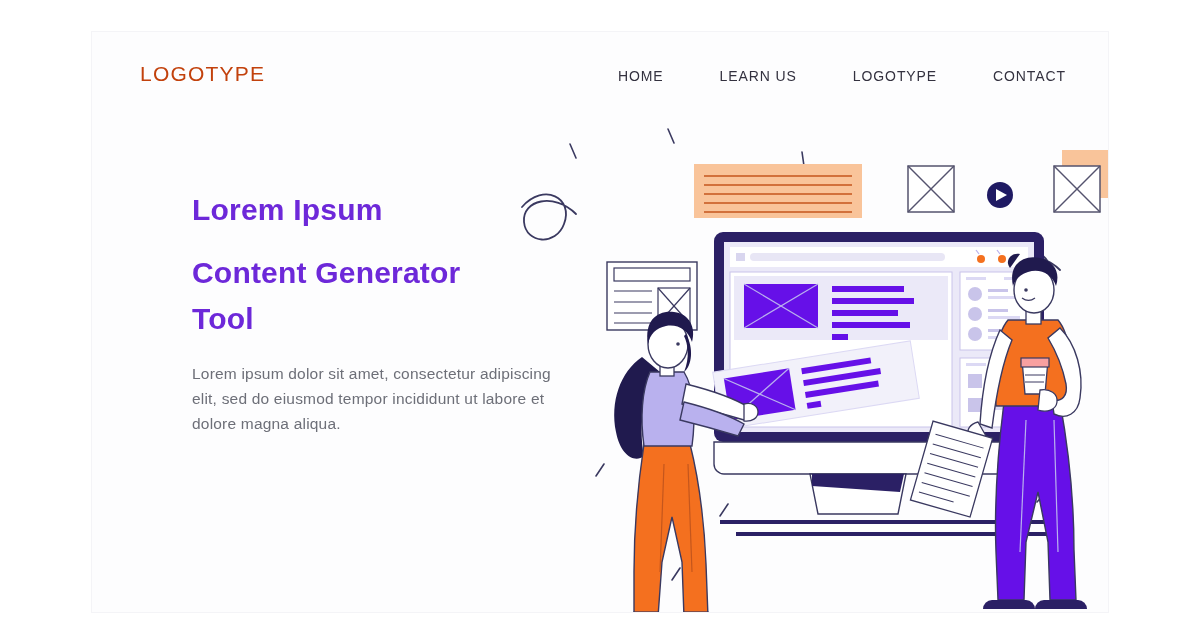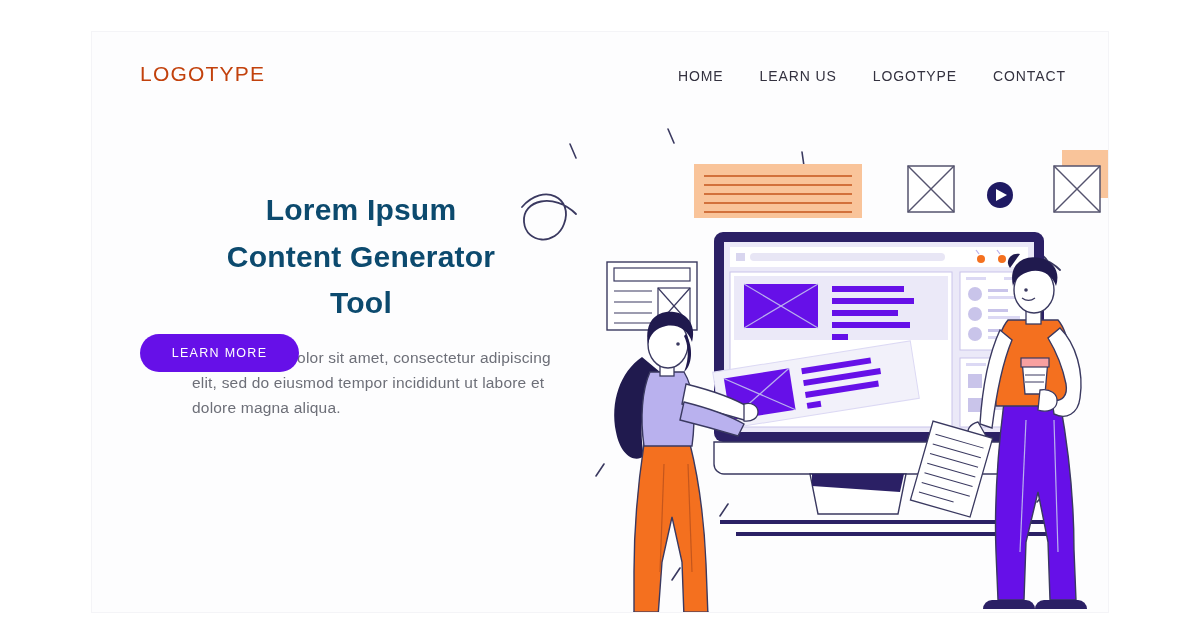--- a/index.html
+++ b/index.html
@@ -41,49 +41,48 @@
     letter-spacing: 1.2px;
     color: #c2410c;
     font-weight: 400;
     white-space: nowrap;
   }
   .nav {
     position: absolute;
     right: 42px;
     top: 36px;
     display: flex;
-    gap: 36px;
+    gap: 56px;
     align-items: center;
   }
   .nav-item {
     font-size: 14px;
     letter-spacing: 0.9px;
     color: #33313f;
     white-space: nowrap;
     cursor: pointer;
   }
 
   
   .hero {
     position: absolute;
     left: 8px;
     top: 155px;
     width: 430px;
   }
   .headline {
-    color: #0c4a6e;
+    color: #6d28d9;
     font-size: 30px;
     font-weight: bold;
     letter-spacing: 0.2px;
     line-height: 1.55;
     margin: 0 0 0 92px;
-    text-align: center;
   }
   .headline .l1 { display: block; }
-  .headline .l2 { display: block; }
+  .headline .l2 { display: block; margin-top: 16px; }
   .subcopy {
     margin: 18px 0 0 92px;
     width: 370px;
     color: #6d6f78;
     font-size: 15.5px;
     line-height: 1.62;
     letter-spacing: 0.2px;
   }
   .cta {
     position: absolute;
@@ -126,21 +125,20 @@
     </nav>
   </div>
 
   <div class="hero">
     <h1 class="headline">
       <span class="l1">Lorem Ipsum</span>
       <span class="l2">Content Generator Tool</span>
     </h1>
     <p class="subcopy">Lorem ipsum dolor sit amet, consectetur adipiscing elit, sed do eiusmod tempor incididunt ut labore et dolore magna aliqua.</p>
   </div>
-  <button class="cta">LEARN MORE</button>
 
   <div class="art">
     <svg width="616" height="540" viewBox="0 0 616 540" xmlns="http://www.w3.org/2000/svg">
 
       <g stroke="#3a3960" stroke-width="1.6" stroke-linecap="round">
         <line x1="78" y1="72" x2="84" y2="86"></line>
         <line x1="176" y1="57" x2="182" y2="71"></line>
         <line x1="310" y1="80" x2="312" y2="94"></line>
         <line x1="447" y1="114" x2="439" y2="126"></line>
         <line x1="534" y1="255" x2="543" y2="246"></line>

